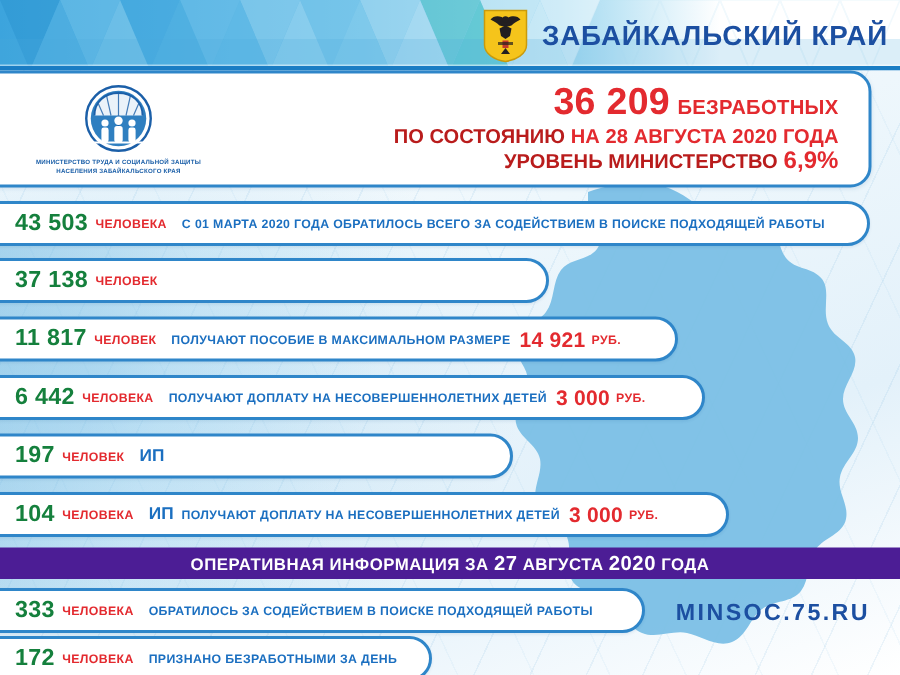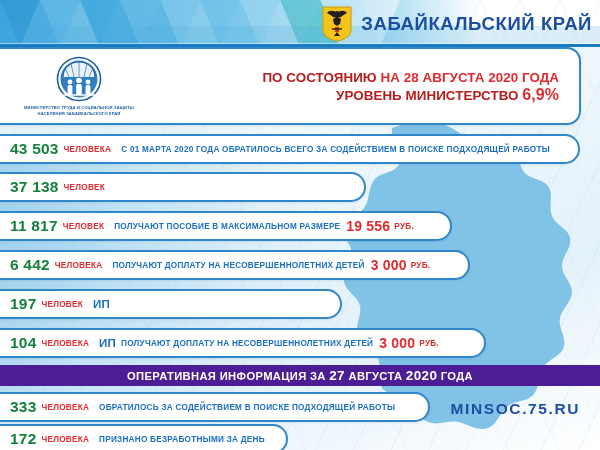--- a/index.html
+++ b/index.html
@@ -307,20 +307,23 @@
               <rect x="20.2" y="28" width="5.6" height="11" rx="1.8"></rect>
             <circle cx="32" cy="26" r="2.4"></circle>
               <rect x="29.6" y="29" width="4.8" height="10" rx="1.6"></rect>
           </g>
           <path d="M5,39 H41" stroke="#ffffff" stroke-width="1.4"></path>
         </svg>
         <div class="minlogo-text">МИНИСТЕРСТВО ТРУДА И СОЦИАЛЬНОЙ ЗАЩИТЫ НАСЕЛЕНИЯ ЗАБАЙКАЛЬСКОГО КРАЯ</div>
       </div>
 
       <div class="hero-stats">
+        <div class="line1">
+          <span class="big-num">36 209</span><span class="lbl-red">БЕЗРАБОТНЫХ</span>
+        </div>
         <div class="line2">
           <span class="t-blue">ПО СОСТОЯНИЮ</span>
           <span class="t-red">НА 28 АВГУСТА 2020 ГОДА</span>
         </div>
         <div class="line3">
           <span class="t-blue">УРОВЕНЬ МИНИСТЕРСТВО</span>
           <span class="t-red pct">6,9%</span>
         </div>
       </div>
     </div>
@@ -334,21 +337,21 @@
 
   <div class="pill" style="top:172px; width:382px;">
     <span class="num">37 138</span>
     <span class="unit">ЧЕЛОВЕК</span>
   </div>
 
   <div class="pill" style="top:211px; width:468px;">
     <span class="num">11 817</span>
     <span class="unit">ЧЕЛОВЕК</span>
     <span class="desc">ПОЛУЧАЮТ ПОСОБИЕ В МАКСИМАЛЬНОМ РАЗМЕРЕ</span>
-    <span class="amt">19 556</span>
+    <span class="amt">14 921</span>
     <span class="cur">РУБ.</span>
   </div>
 
   <div class="pill" style="top:250px; width:486px;">
     <span class="num">6 442</span>
     <span class="unit">ЧЕЛОВЕКА</span>
     <span class="desc">ПОЛУЧАЮТ ДОПЛАТУ НА НЕСОВЕРШЕННОЛЕТНИХ ДЕТЕЙ</span>
     <span class="amt">3 000</span>
     <span class="cur">РУБ.</span>
   </div>

